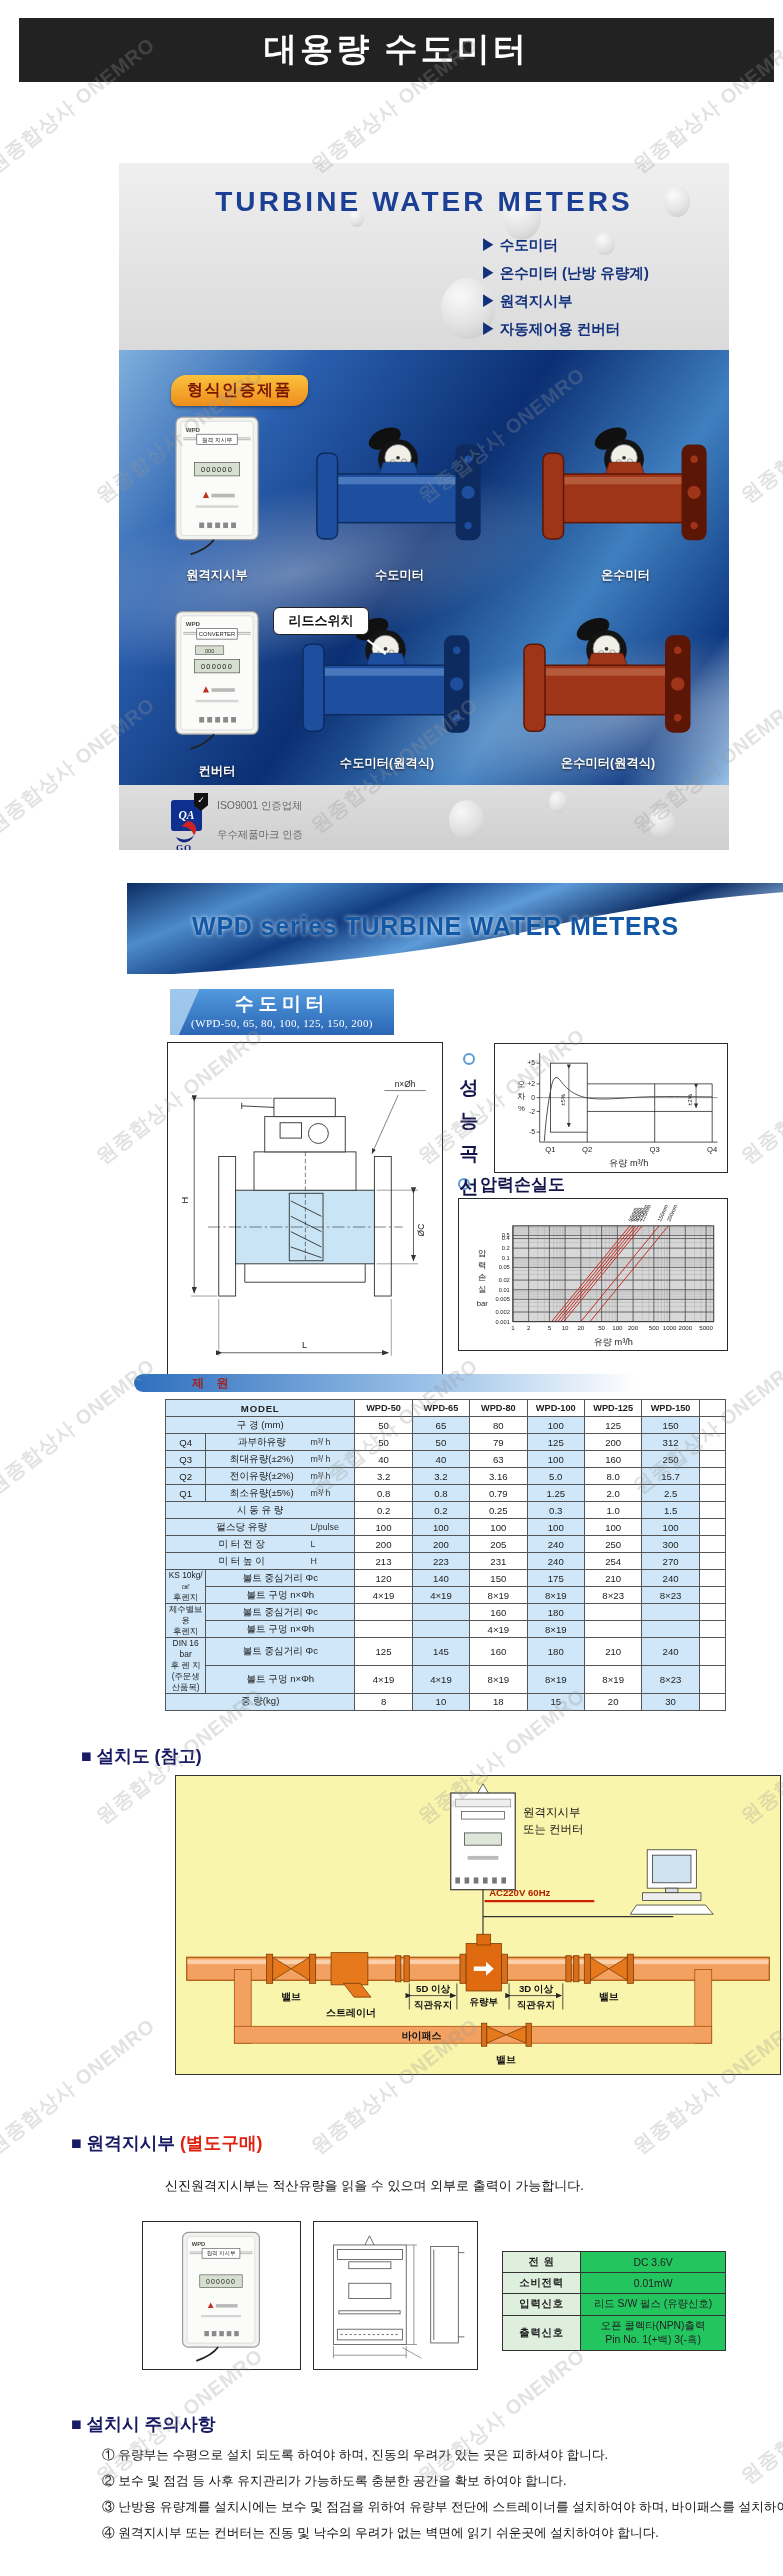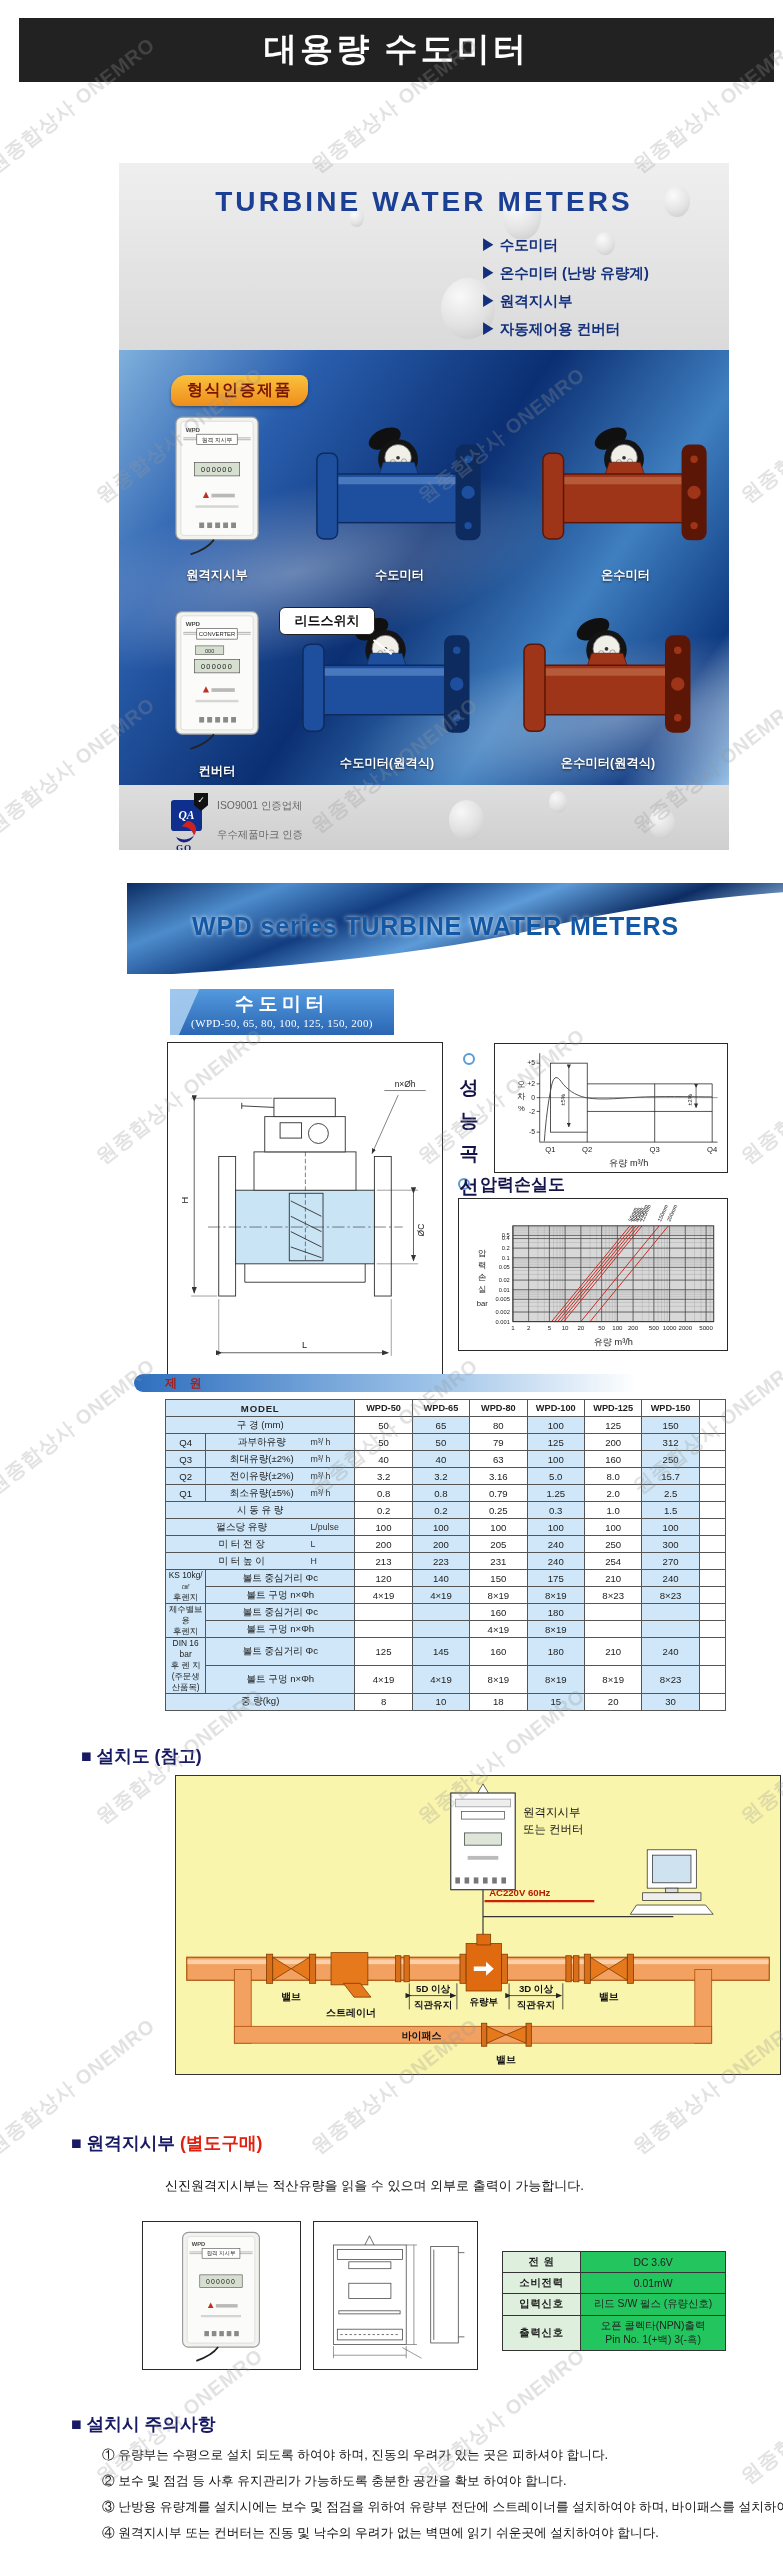--- a/index.html
+++ b/index.html
@@ -24,21 +24,21 @@
   .drop{position:absolute;border-radius:50%;background:radial-gradient(circle at 35% 30%,#ffffff,#e2e2e2 55%,#bdbdbd);opacity:.8;}
   .hero-blue{position:absolute;left:0;top:187px;width:610px;height:435px;overflow:hidden;
       background:linear-gradient(125deg,#7fb0dd 0%,#2a5fae 22%,#0b2f72 48%,#3f7fc0 70%,#0e3a82 88%,#9cc4e8 100%);}
   .swirl{position:absolute;border-radius:50%;background:radial-gradient(ellipse at center,rgba(255,255,255,.35),rgba(255,255,255,0) 70%);}
   .badge{position:absolute;left:52px;top:25px;width:137px;height:31px;border-radius:15.4px 7.7px 15.4px 7.7px;
       background:linear-gradient(180deg,#fac23d,#ee8d1c);display:flex;align-items:center;justify-content:center;
       color:#7a1500;font-size:16px;font-weight:800;letter-spacing:1.5px;box-shadow:0 1.5px 3.1px rgba(0,0,0,.4);}
   .art{position:absolute;}
   .plabel{position:absolute;color:#fff;font-weight:700;font-size:11.5px;text-align:center;
       text-shadow:0 0.8px 2.3px rgba(0,0,0,.7);white-space:nowrap;}
-  .callout{position:absolute;left:160px;top:257px;width:94px;height:26px;background:#fff;border:1.5px solid #222;
+  .callout{position:absolute;left:154px;top:257px;width:94px;height:26px;background:#fff;border:1.5px solid #222;
       border-radius:6.1px;display:flex;align-items:center;justify-content:center;font-size:13px;font-weight:700;color:#111;z-index:5;}
   .callout:after{content:"";position:absolute;right:-20px;bottom:-14px;width:23px;height:2.3px;background:#fff;
       transform:rotate(38deg);}
   .hero-certs{position:absolute;left:0;top:622px;width:610px;height:65px;
       background:linear-gradient(180deg,#dedede,#cfcfcf);overflow:hidden;}
   .qa-badge{position:absolute;left:52px;top:3.8px;width:31px;height:31px;background:#0f2f8f;border-radius:3.1px;
       color:#fff;font:italic 700 11.5px "Liberation Serif",serif;display:flex;align-items:center;justify-content:center;margin-top:11px;}
   .qa-shield{position:absolute;left:75px;top:7.7px;width:14px;height:18.4px;background:#111;
       clip-path:polygon(0 0,100% 0,100% 68%,50% 100%,0 68%);color:#fff;font-size:9.2px;text-align:center;line-height:15.4px;}
   .cert-txt{position:absolute;font-size:10.4px;color:#666;white-space:nowrap;}
@@ -58,21 +58,21 @@
   
   .frame{position:absolute;background:#fff;border:1.5px solid #2a2a2a;}
   .vtitle{position:absolute;left:456px;top:1053px;width:26px;text-align:center;z-index:2;}
   .ring{display:inline-block;width:8.4px;height:8.4px;border:2.3px solid #5b9bd5;border-radius:50%;background:#fff;}
   .vchar{font:700 19px "Liberation Serif",serif;color:#14144a;margin-top:7px;}
   .pl-title{position:absolute;left:458px;top:1173px;font:700 17px "Liberation Serif",serif;color:#14144a;}
   .pl-title .ring{margin-right:5.4px;}
   
   .spec-tab{position:absolute;left:134px;top:1374px;width:591px;height:18.4px;border-radius:10px 0 0 10px;
       background:linear-gradient(90deg,#2e6fbe,#9cc2e8 50%,#ffffff 85%);line-height:18.4px;}
-  .spec-tab span{margin-left:31px;color:#a22020;font-size:12px;font-weight:800;letter-spacing:4.6px;}
+  .spec-tab span{margin-left:58px;color:#a22020;font-size:12px;font-weight:800;letter-spacing:4.6px;}
   #spec-table{position:absolute;left:165px;top:1399px;border-collapse:collapse;table-layout:fixed;
       width:561px;font-size:9.6px;color:#222;border:1.5px solid #222;background:#fff;}
   #spec-table td{border:0.8px solid #555;height:16px;text-align:center;padding:0 2.3px;overflow:hidden;white-space:nowrap;}
   #spec-table .lbl{background:#cfe7f8;}
   #spec-table .hdr{background:#fff;font-weight:700;font-size:9.2px;}
   #spec-table .model{font-weight:700;letter-spacing:0.8px;}
   #spec-table .v{background:#fff;}
   #spec-table .v.alt{background:#cfe7f8;margin-left:36px;}
   #spec-table .gc{font-size:8.4px;line-height:1.3;white-space:normal;}
   .lw{display:flex;justify-content:space-between;align-items:center;padding:0 4.6px;}

